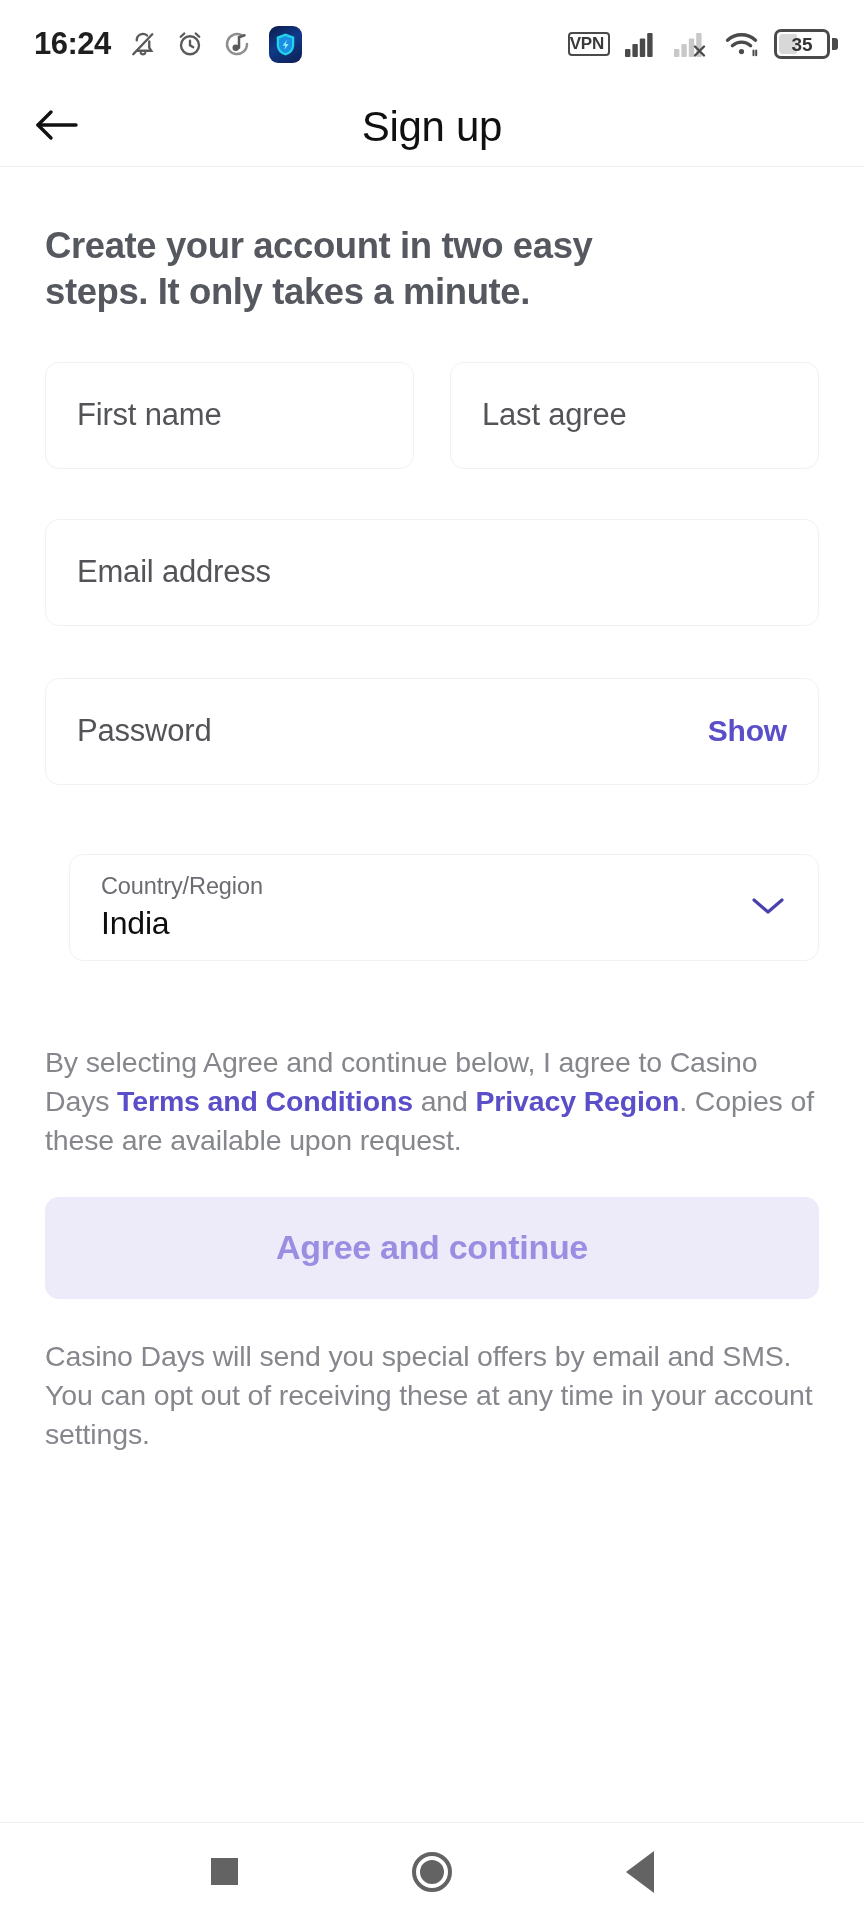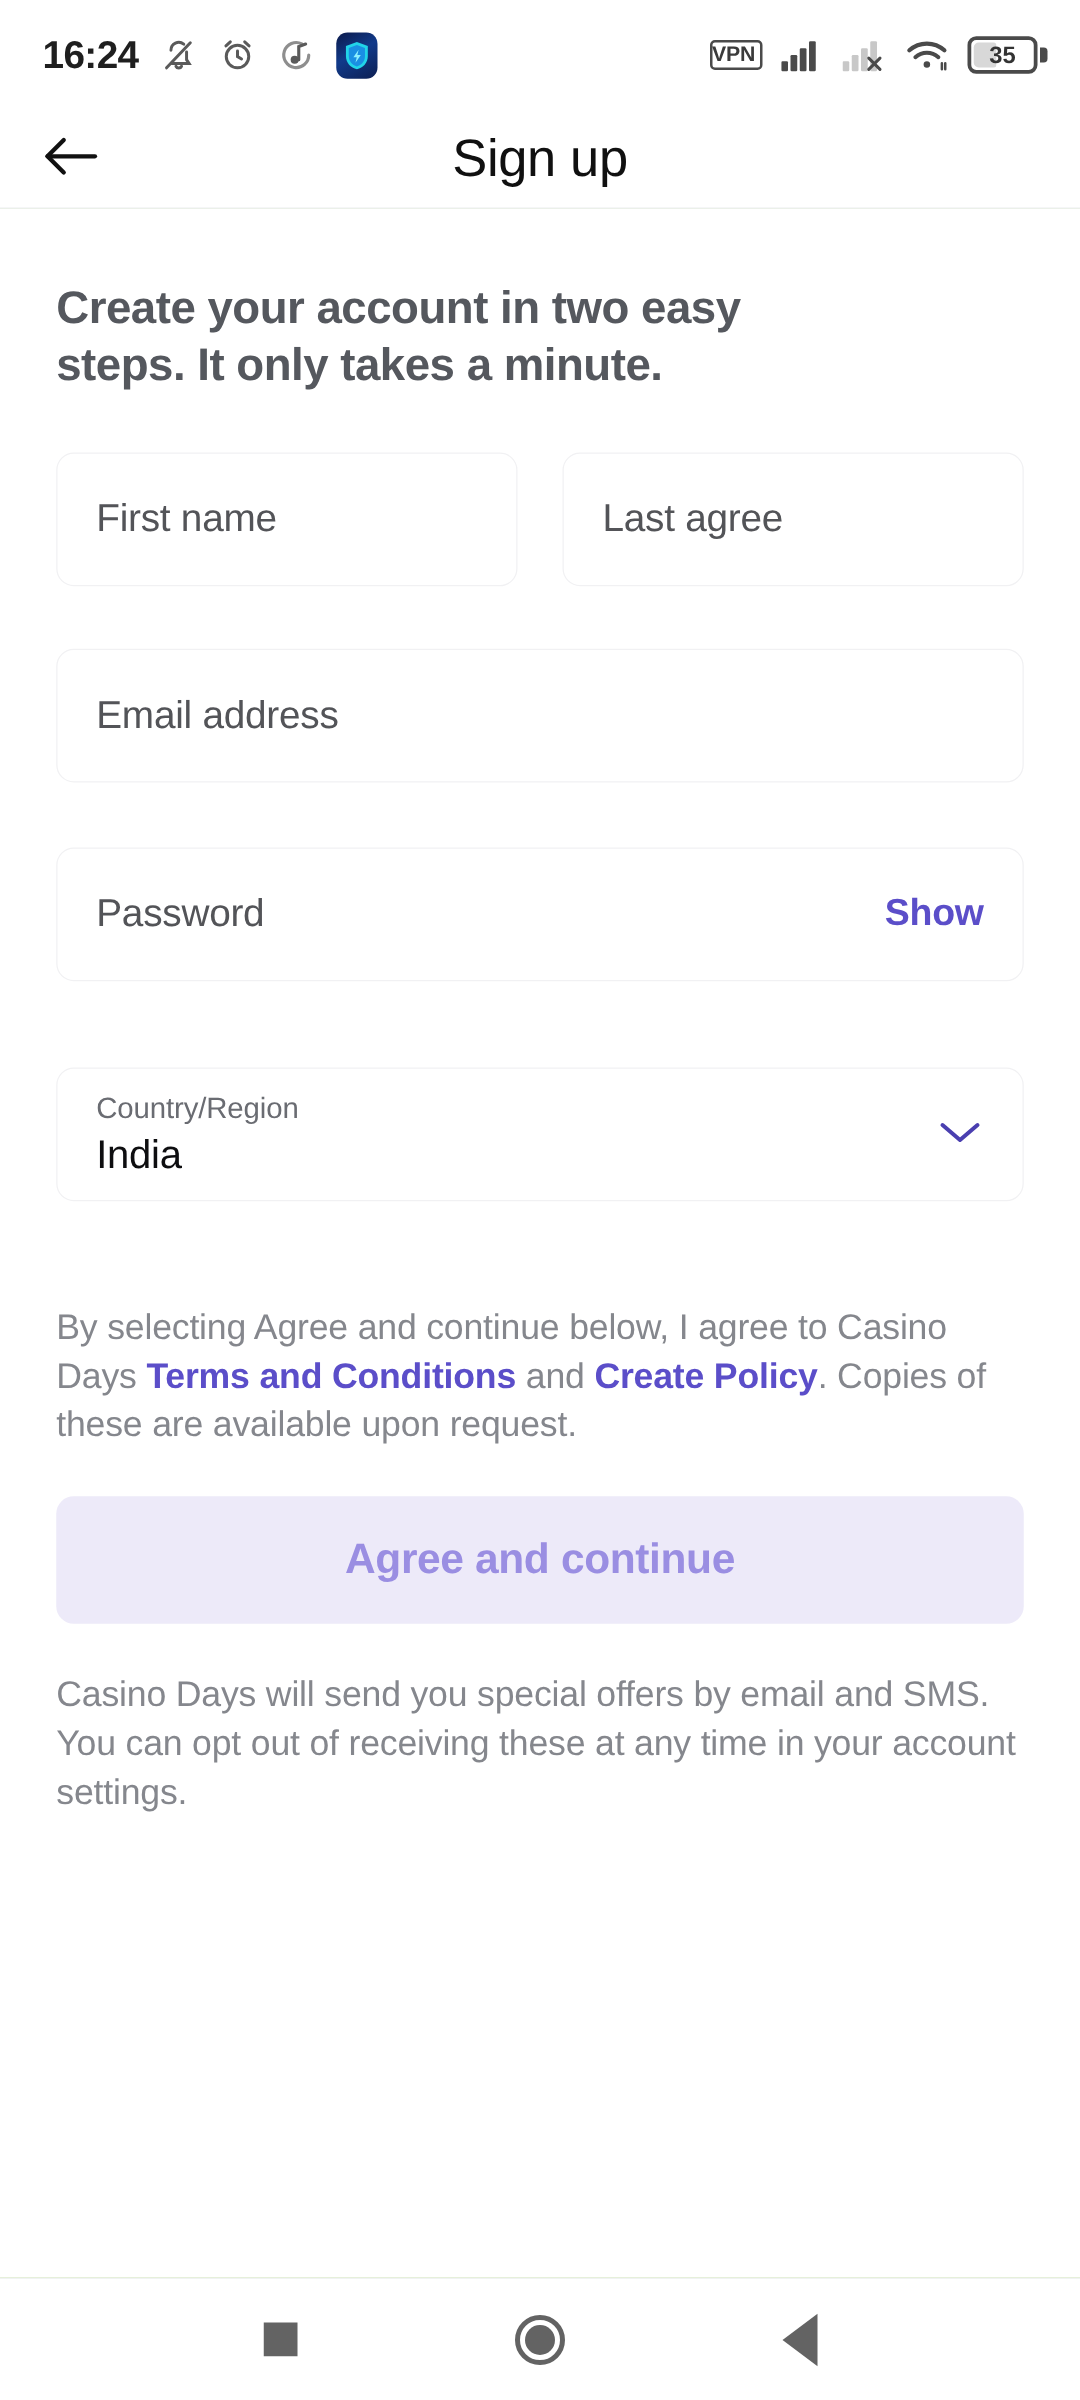--- a/index.html
+++ b/index.html
@@ -11,21 +11,21 @@
     font-family: "Liberation Sans", sans-serif;
     overflow: hidden;
   }
 
   .screen {
     width: 864px;
     height: 1920px;
     position: relative;
     display: flex;
     flex-direction: column;
-    background: #84cc16;
+    background: #0369a1;
   }
 
   
   .status-bar {
     height: 88px;
     flex: 0 0 88px;
     display: flex;
     align-items: center;
     justify-content: space-between;
     padding: 0 26px 0 34px;
@@ -194,20 +194,21 @@
     margin-top: 69px;
     border: 1.6px solid #f1f1f3;
     border-radius: 14px;
     height: 107px;
     display: flex;
     align-items: center;
     justify-content: space-between;
     padding: 0 31px;
     background: #ffffff;
     cursor: pointer;
+    margin-left: 24px;
   }
   .select-texts { display: flex; flex-direction: column; gap: 5px; }
   .select-label {
     font-size: 23.5px;
     color: #6a6c72;
     letter-spacing: -0.1px;
   }
   .select-value {
     font-size: 32px;
     color: #0e0e10;
@@ -423,21 +424,21 @@
         <span class="select-label">Country/Region</span>
         <span class="select-value">India</span>
       </span>
       <span>
         <svg width="38" height="24" viewBox="0 0 38 24" fill="none" stroke="#4a3fb0" stroke-width="3.2" stroke-linecap="round" stroke-linejoin="round">
           <polyline points="5,7 19,19 33,7"></polyline>
         </svg>
       </span>
     </div>
 
-    <p class="legal"><span>By selecting Agree and continue below, I agree to Casino Days </span><a>Terms and Conditions</a><span> and </span><a>Create Policy</a><span>. Copies of these are available upon request.</span></p>
+    <p class="legal"><span>By selecting Agree and continue below, I agree to Casino Days </span><a>Terms and Conditions</a><span> and </span><a>Privacy Region</a><span>. Copies of these are available upon request.</span></p>
 
     <button class="cta">Agree and continue</button>
 
     <p class="footnote">Casino Days will send you special offers by email and SMS. You can opt out of receiving these at any time in your account settings.</p>
   </div>
 
   <div class="nav-bar">
     <div class="nav-btn">
       <span class="nav-square"></span>
     </div>

